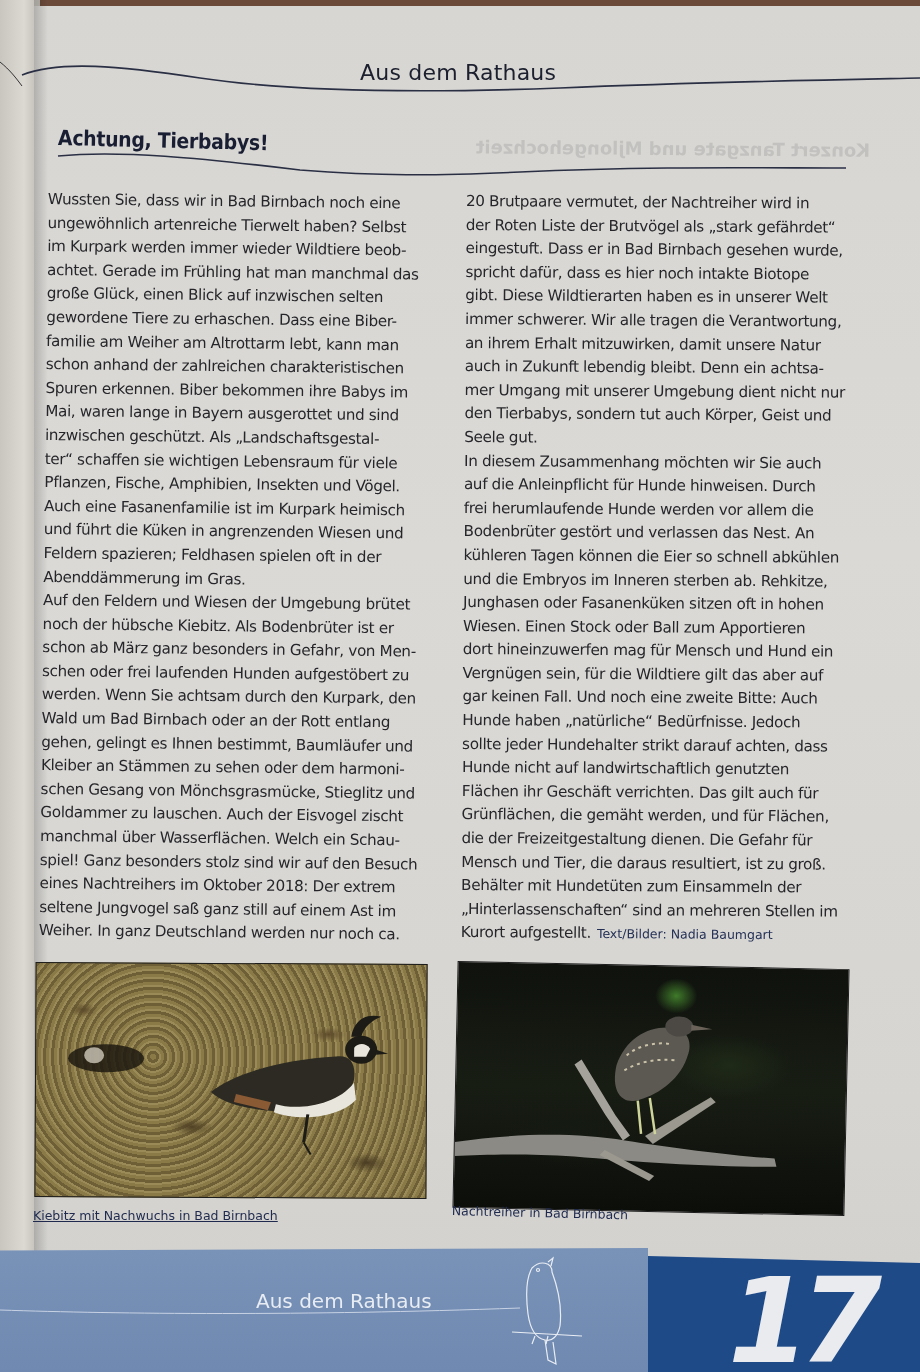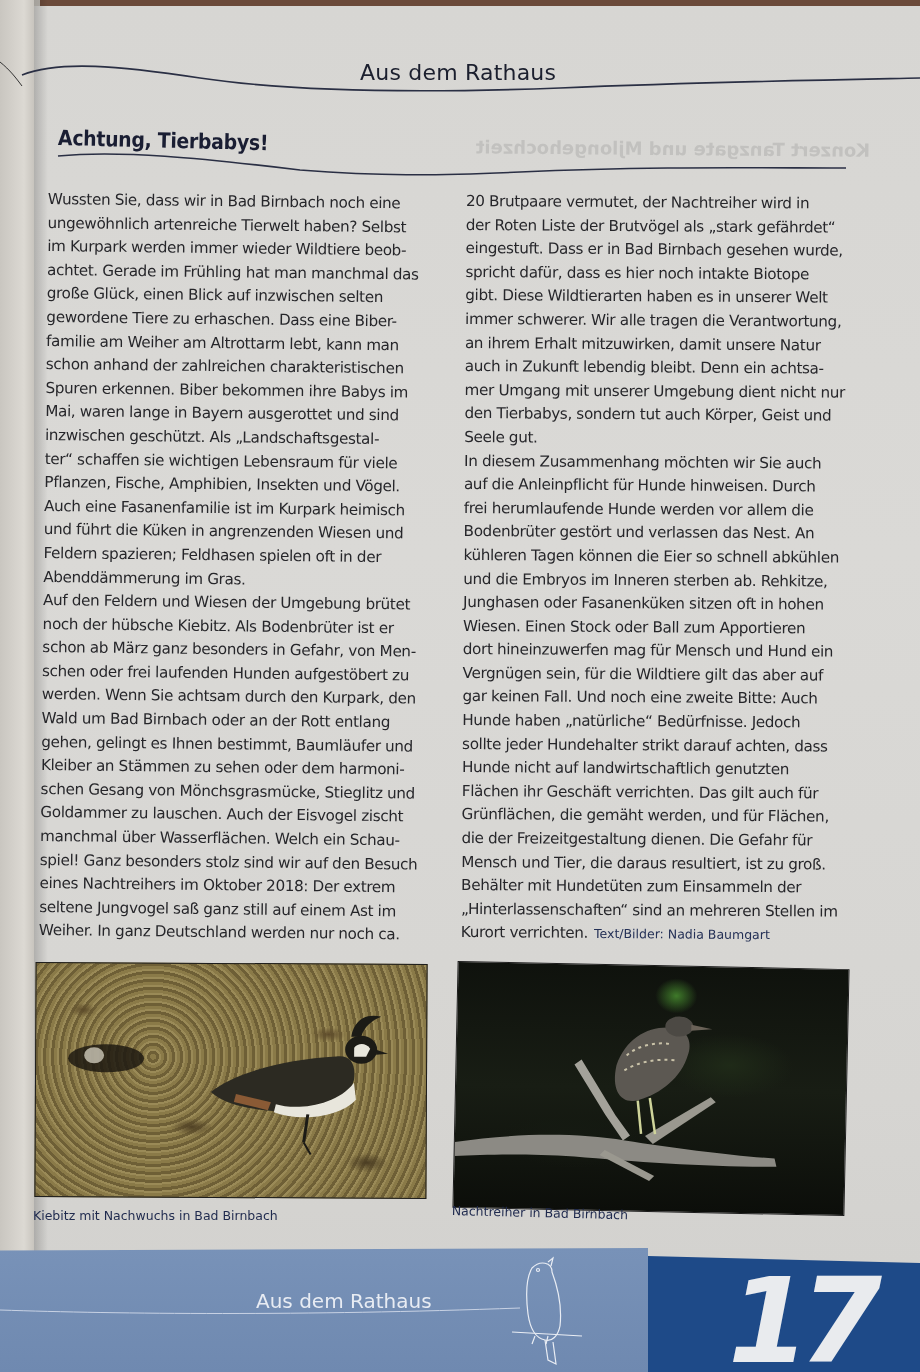--- a/index.html
+++ b/index.html
@@ -64,21 +64,21 @@
       radial-gradient(ellipse 80px 40px at 70% 40%, #1f2a18 0, transparent 80%),
       radial-gradient(ellipse 90px 40px at 30% 70%, #151a12 0, transparent 80%),
       linear-gradient(180deg, #0f120d 0%, #181d14 50%, #0c0e0a 100%);
     transform: rotate(1.2deg);
   }
   .bird { position: absolute; }
   .caption {
     position: absolute; font-size: 12.5px; color: #1f2a4e;
     font-family: "DejaVu Sans", sans-serif;
   }
-  .caption-kiebitz { left: 33px; top: 1208px; }
+  .caption-kiebitz { left: 33px; top: 1208px; text-decoration: underline; }
   .caption-nachtreiher { left: 452px; top: 1203px; transform: rotate(1.4deg); transform-origin: left top; }
   .footer-band {
     position: absolute; left: 0; top: 1248px; width: 648px; height: 124px;
     background: linear-gradient(180deg, #7892b8 0%, #6f89b0 100%);
     clip-path: polygon(0 2%, 100% 0, 100% 100%, 0 100%);
   }
   .footer-pagebox {
     position: absolute; left: 648px; top: 1256px; width: 272px; height: 116px;
     background: #1e4a88;
     clip-path: polygon(0 0, 100% 6%, 100% 100%, 0 100%);
@@ -170,21 +170,21 @@
   <span class="line">gar keinen Fall. Und noch eine zweite Bitte: Auch</span>
   <span class="line">Hunde haben „natürliche“ Bedürfnisse. Jedoch</span>
   <span class="line">sollte jeder Hundehalter strikt darauf achten, dass</span>
   <span class="line">Hunde nicht auf landwirtschaftlich genutzten</span>
   <span class="line">Flächen ihr Geschäft verrichten. Das gilt auch für</span>
   <span class="line">Grünflächen, die gemäht werden, und für Flächen,</span>
   <span class="line">die der Freizeitgestaltung dienen. Die Gefahr für</span>
   <span class="line">Mensch und Tier, die daraus resultiert, ist zu groß.</span>
   <span class="line">Behälter mit Hundetüten zum Einsammeln der</span>
   <span class="line">„Hinterlassenschaften“ sind an mehreren Stellen im</span>
-  <span class="line"><span>Kurort verrichten.</span><span class="credit">Text/Bilder: Nadia Baumgart</span></span>
+  <span class="line"><span>Kurort aufgestellt.</span><span class="credit">Text/Bilder: Nadia Baumgart</span></span>
 </div>
 
 <div class="photo photo-kiebitz">
   <svg class="bird" width="390" height="233">
     <ellipse cx="70" cy="95" rx="38" ry="14" fill="#1e1a12" opacity="0.85"></ellipse>
     <ellipse cx="58" cy="92" rx="10" ry="8" fill="#e4e0d0" opacity="0.7"></ellipse>
     <path d="M175,128 C200,108 250,95 300,92 C315,90 320,100 318,115 C312,140 280,150 250,148 C220,146 190,142 175,128 Z" fill="#2c2a22"></path>
     <path d="M240,140 C260,146 300,142 318,118 L320,135 C305,152 265,158 238,148 Z" fill="#e8e6dc"></path>
     <path d="M200,130 L235,138 L232,146 L198,138 Z" fill="#8a5a35"></path>
     <ellipse cx="325" cy="85" rx="16" ry="14" fill="#1c1b16"></ellipse>

